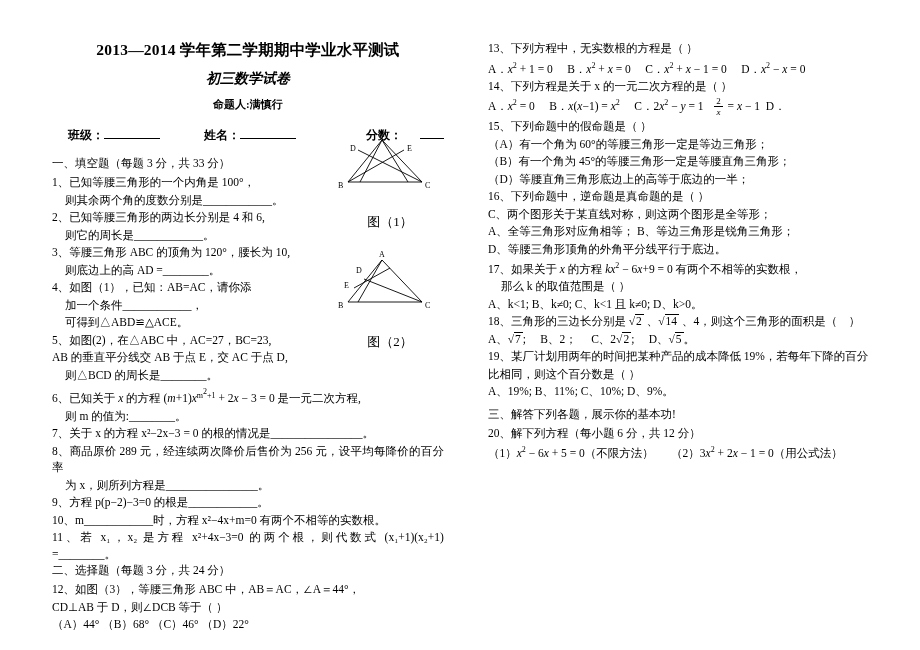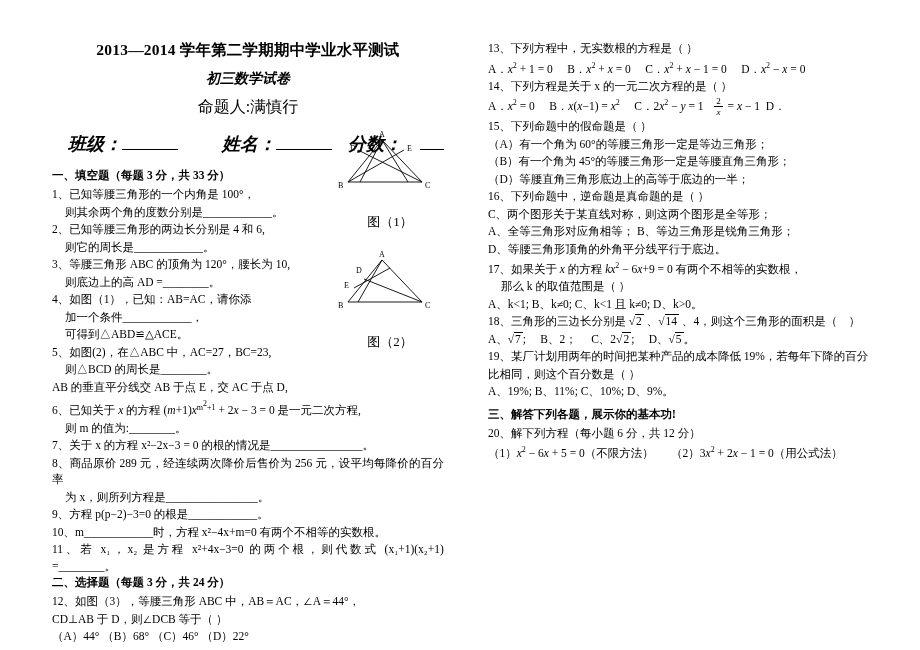--- a/index.html
+++ b/index.html
@@ -36,41 +36,40 @@
     letter-spacing:0.2px;
   }
   h2.subtitle{
     font-size:14px;
     font-weight:bold;
     text-align:center;
     margin:0 0 9px 0;
     font-style:italic;
   }
   h3.author{
-    font-size:16px;
-    font-weight:normal;
+    font-size:11px;
+    font-weight:bold;
     text-align:center;
     margin:0 0 14px 0;
   }
   .infoline{
-    font-size:18px;
+    font-size:12px;
     font-weight:bold;
     margin:0 0 12px 0;
     display:flex;
     align-items:baseline;
-    font-style:italic;
   }
   .infoline .f1{margin-left:16px;}
   .infoline .f2{margin-left:44px;}
   .infoline .f3{margin-left:auto;margin-right:18px;}
 
   .sect{
     font-size:11.5px;
     margin:0 0 3px 0;
-    font-weight:bold;
+    font-weight:normal;
   }
   p.q{
     font-size:11.5px;
     line-height:16.5px;
     margin:0 0 1px 0;
     text-align:justify;
   }
   .sub{ padding-left:13px; }
   .gap{ height:6px; }
   .u{ display:inline-block; border-bottom:1px solid #000; min-width:40px; height:12px; vertical-align:-2px;}
@@ -132,22 +131,22 @@
       <p class="q">1、已知等腰三角形的一个内角是 100°，</p>
       <p class="q sub">则其余两个角的度数分别是____________。</p>
       <p class="q">2、已知等腰三角形的两边长分别是 4 和 6,</p>
       <p class="q sub">则它的周长是____________。</p>
       <p class="q">3、等腰三角形 ABC 的顶角为 120°，腰长为 10,</p>
       <p class="q sub">则底边上的高 AD =________。</p>
       <p class="q">4、如图（1），已知：AB=AC，请你添</p>
       <p class="q sub">加一个条件____________，</p>
       <p class="q sub">可得到△ABD≌△ACE。</p>
       <p class="q">5、如图(2)，在△ABC 中，AC=27，BC=23,</p>
+      <p class="q">AB 的垂直平分线交 AB 于点 E，交 AC 于点 D,</p>
       <p class="q sub">则△BCD 的周长是________。</p>
-      <p class="q">AB 的垂直平分线交 AB 于点 E，交 AC 于点 D,</p>
 
       <p class="q">
         6、已知关于 <i>x</i> 的方程 (<i>m</i>+1)<i>x</i><sup>m<sup>2</sup>+1</sup> + 2<i>x</i> − 3 = 0 是一元二次方程,
       </p>
       <p class="q sub">则 m 的值为:________。</p>
       <p class="q">7、关于 x 的方程 x²−2x−3 = 0 的根的情况是________________。</p>
       <p class="q">8、商品原价 289 元，经连续两次降价后售价为 256 元，设平均每降价的百分率</p>
       <p class="q sub">为 x，则所列方程是________________。</p>
       <p class="q">9、方程 p(p−2)−3=0 的根是____________。</p>
       <p class="q">10、m____________时，方程 x²−4x+m=0 有两个不相等的实数根。</p>

